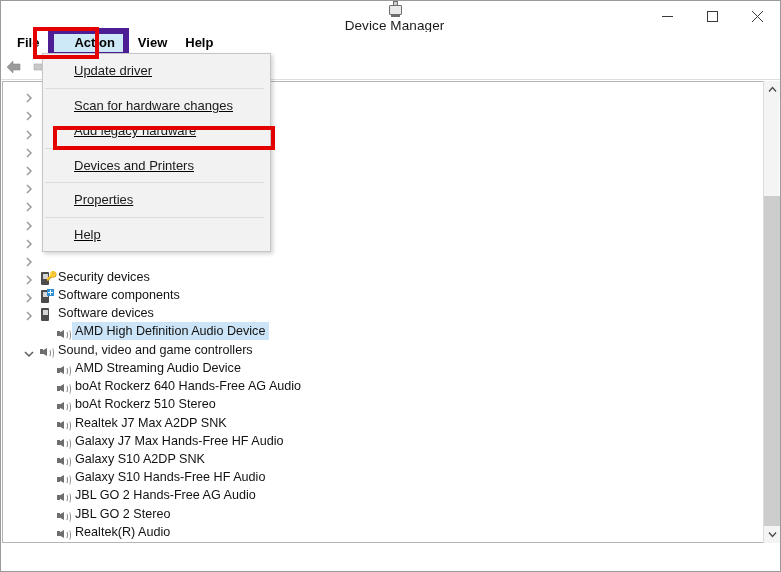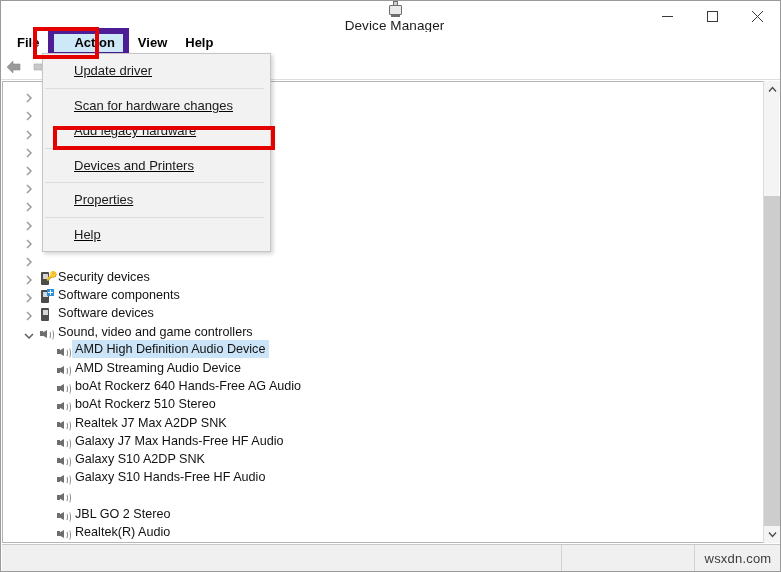--- a/index.html
+++ b/index.html
@@ -543,48 +543,48 @@
             </svg>
           </span>
         <span class="ticon">
             <span class="ic-dev">
               <span class="box"></span>
               <span class="scr"></span>
             </span>
           </span>
         <span class="tlabel">Software devices</span>
       </div>
+      <div class="trow child sel">
+        <span class="ticon">
+            <span class="ic-spk">
+              <span class="bar"></span>
+              <span class="cone"></span>
+              <span class="w1"></span>
+              <span class="w2"></span>
+            </span>
+          </span>
+        <span class="tlabel">AMD High Definition Audio Device</span>
+      </div>
+
       <div class="trow">
         <span class="chev">
             <svg width="10" height="8" viewBox="0 0 10 8">
               <path d="M1 2 L5 6 L9 2" fill="none" stroke="#5d5d5d" stroke-width="1.5"></path>
             </svg>
           </span>
         <span class="ticon">
             <span class="ic-spk">
               <span class="bar"></span>
               <span class="cone"></span>
               <span class="w1"></span>
               <span class="w2"></span>
             </span>
           </span>
         <span class="tlabel">Sound, video and game controllers</span>
       </div>
-
-      <div class="trow child sel">
-        <span class="ticon">
-            <span class="ic-spk">
-              <span class="bar"></span>
-              <span class="cone"></span>
-              <span class="w1"></span>
-              <span class="w2"></span>
-            </span>
-          </span>
-        <span class="tlabel">AMD High Definition Audio Device</span>
-      </div>
       <div class="trow child">
         <span class="ticon">
             <span class="ic-spk">
               <span class="bar"></span>
               <span class="cone"></span>
               <span class="w1"></span>
               <span class="w2"></span>
             </span>
           </span>
         <span class="tlabel">AMD Streaming Audio Device</span>
@@ -657,20 +657,21 @@
       </div>
       <div class="trow child">
         <span class="ticon">
             <span class="ic-spk">
               <span class="bar"></span>
               <span class="cone"></span>
               <span class="w1"></span>
               <span class="w2"></span>
             </span>
           </span>
+        <span class="tlabel">JBL GO 2 Hands-Free AG Audio</span>
       </div>
       <div class="trow child">
         <span class="ticon">
             <span class="ic-spk">
               <span class="bar"></span>
               <span class="cone"></span>
               <span class="w1"></span>
               <span class="w2"></span>
             </span>
           </span>
@@ -707,27 +708,20 @@
         </svg>
     </div>
     <div id="vthumb"></div>
     <div class="sb-arrow bottom-arrow">
       <svg width="9" height="7" viewBox="0 0 9 7">
           <path d="M1 1.5 L4.5 5.5 L8 1.5" fill="none" stroke="#4a4a4a" stroke-width="1.3"></path>
         </svg>
     </div>
   </div>
 
-  <div id="hscrollrow">
-    <div class="status-cell" id="status-left"></div>
-    <div class="status-cell" id="status-mid"></div>
-    <div id="status-right">
-      <span id="watermark">wsxdn.com</span>
-    </div>
-  </div>
 
   <div id="dropdown">
     <div class="dd-item">Update driver</div>
     <div class="dd-sep"></div>
     <div class="dd-item">Scan for hardware changes</div>
     <div class="dd-item">Add legacy hardware</div>
     <div class="dd-sep"></div>
     <div class="dd-item">Devices and Printers</div>
     <div class="dd-sep"></div>
     <div class="dd-item">Properties</div>

